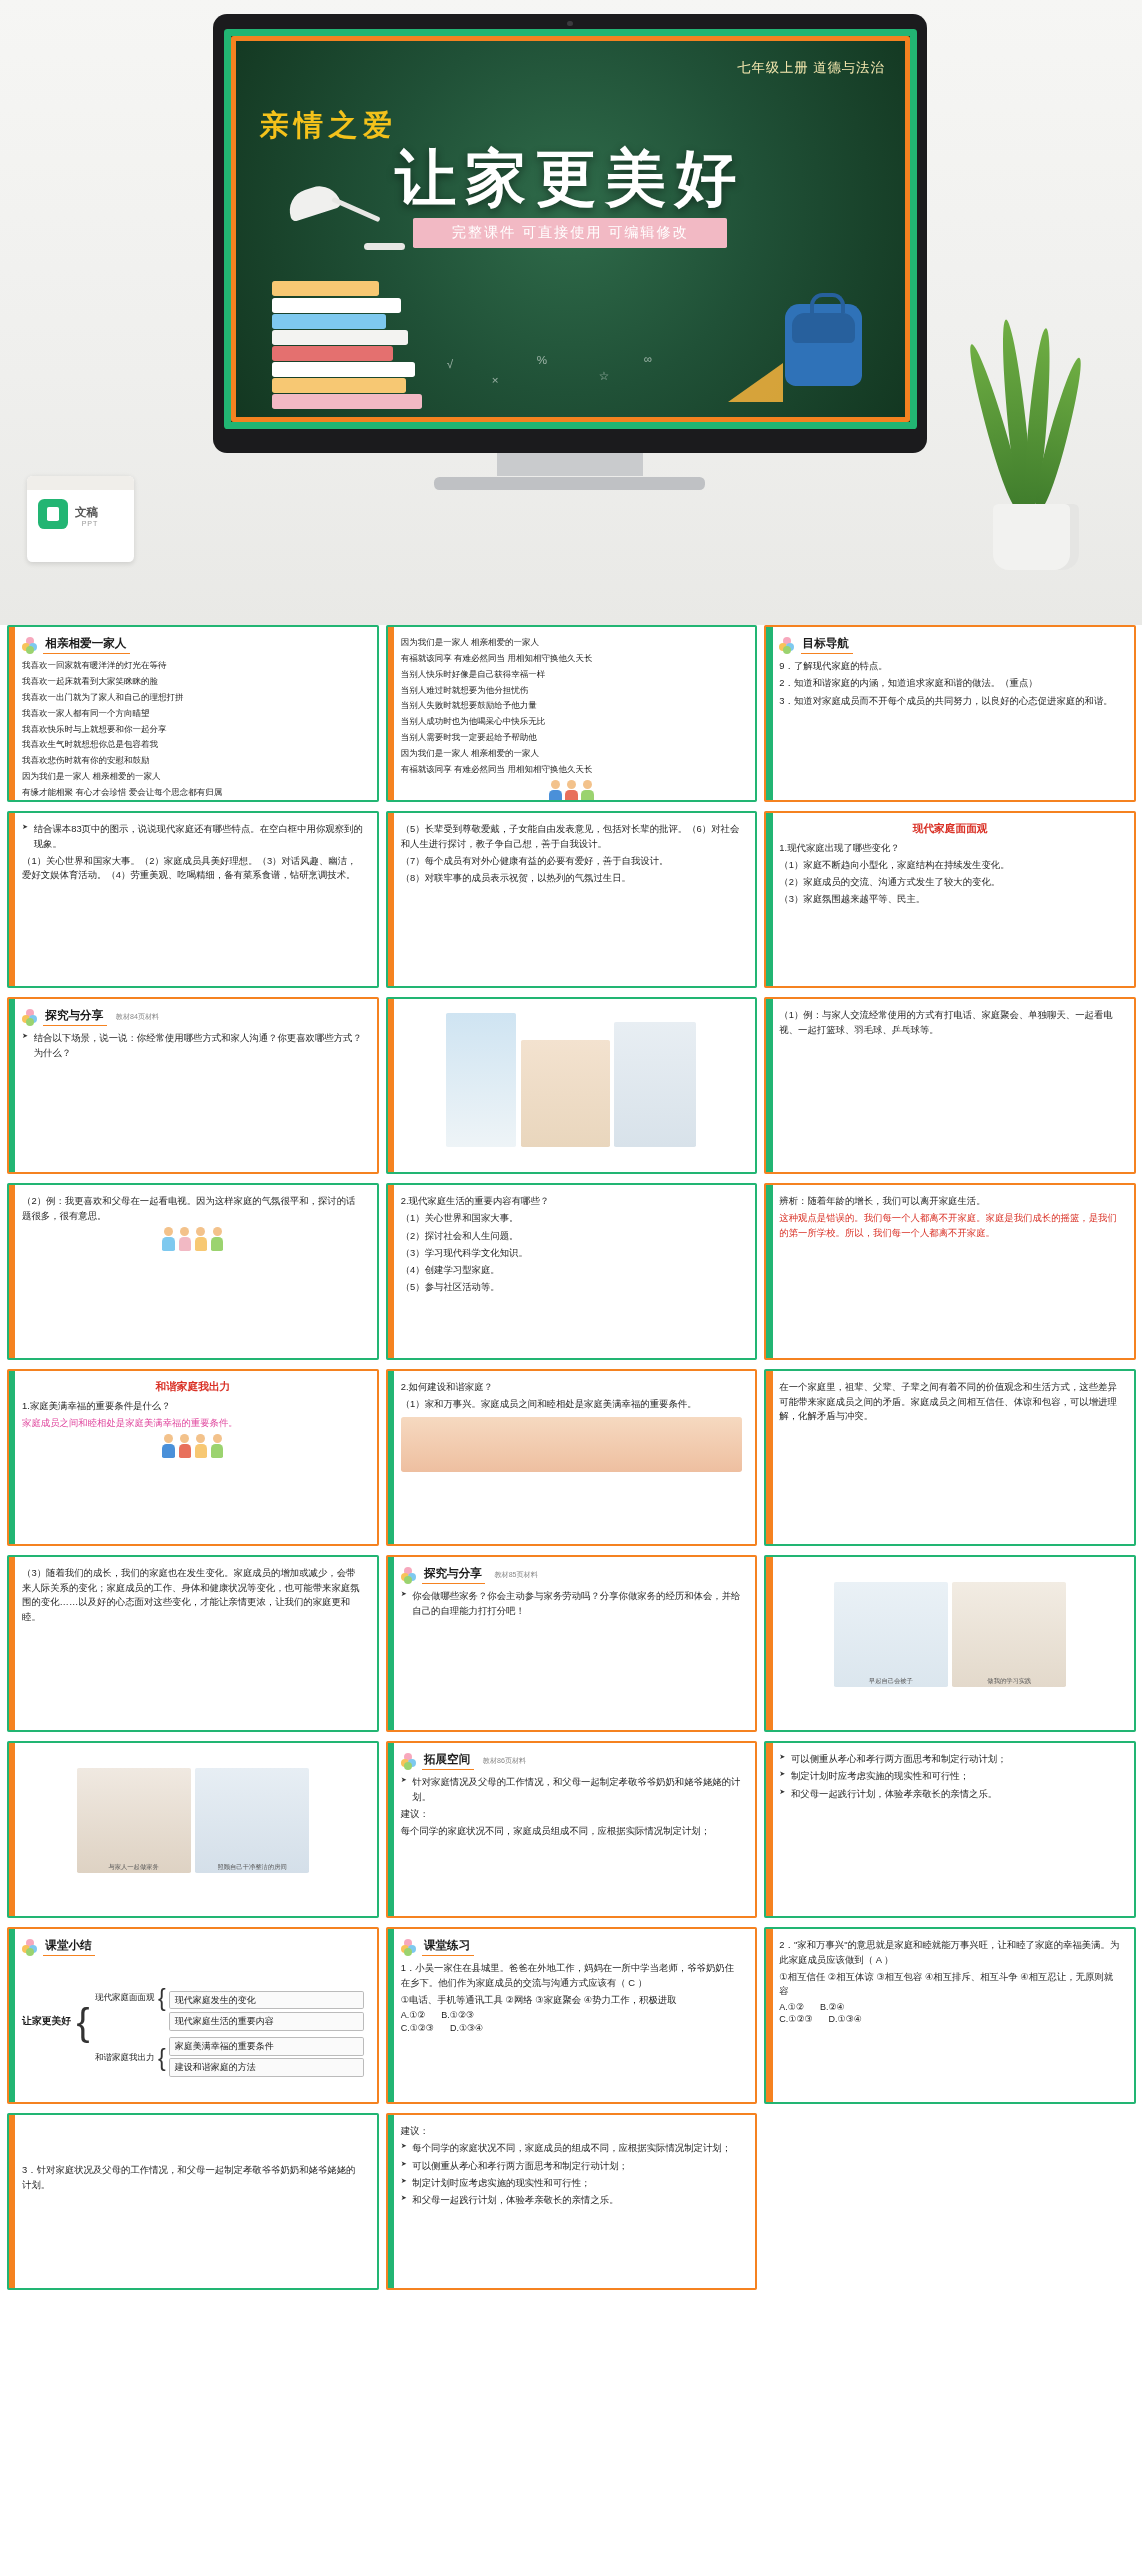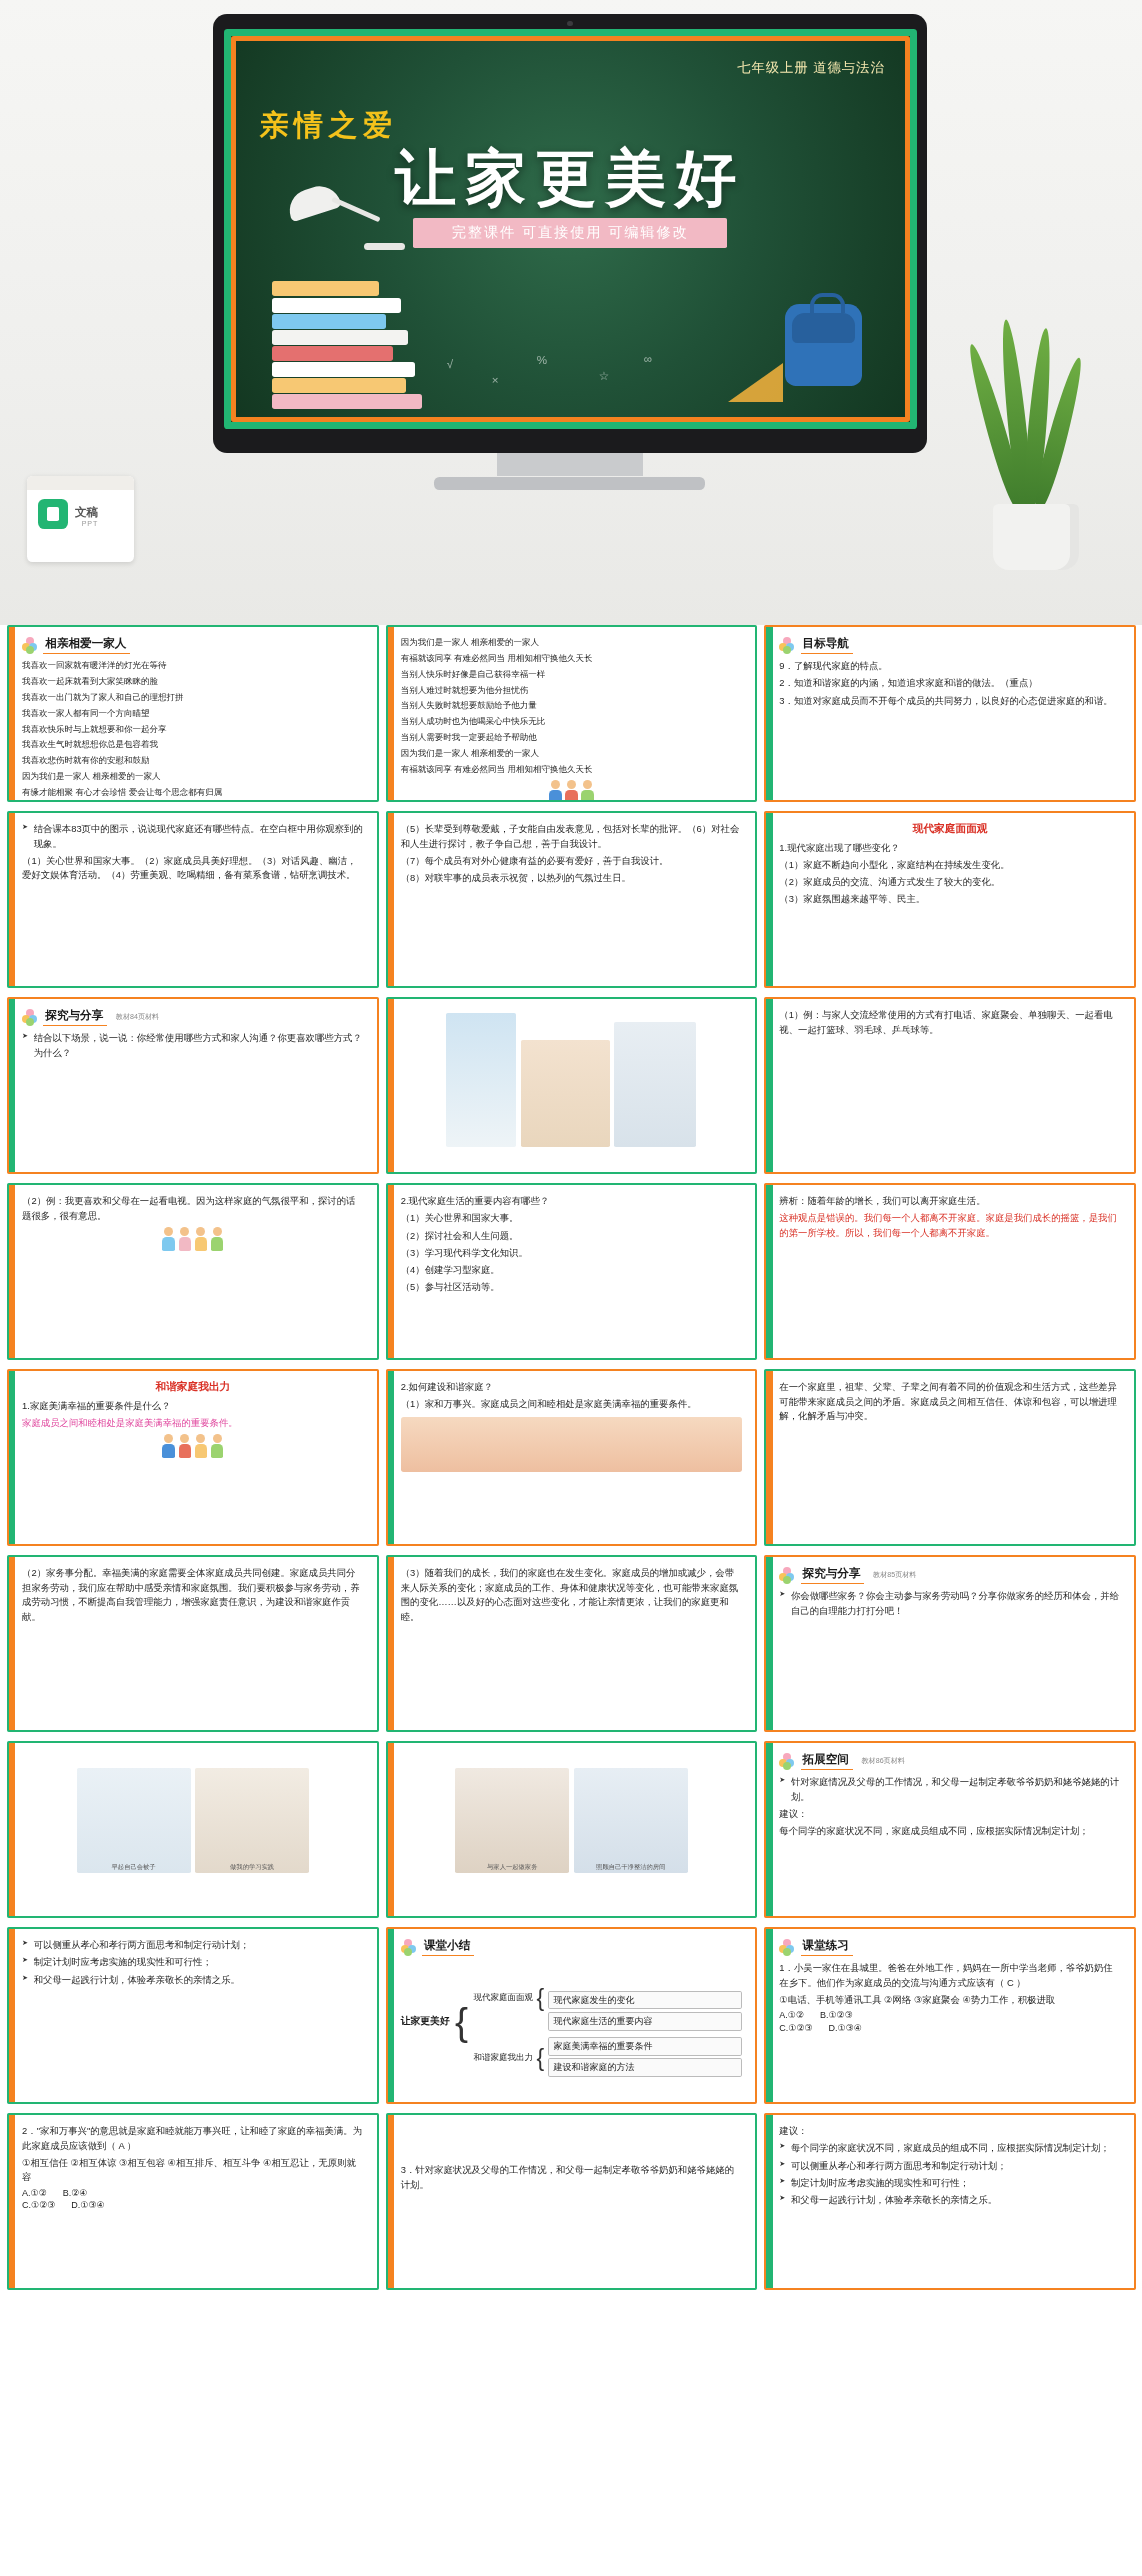--- a/index.html
+++ b/index.html
@@ -391,27 +391,20 @@
       </div>
 
     <div class="slide">
         <div class="slide-body">
       <div class="txt">
         <p>在一个家庭里，祖辈、父辈、子辈之间有着不同的价值观念和生活方式，这些差异可能带来家庭成员之间的矛盾。家庭成员之间相互信任、体谅和包容，可以增进理解，化解矛盾与冲突。</p>
       </div>
     </div>
       </div>
 
-    <div class="slide">
-        <div class="slide-body">
-      <div class="txt">
-        <p>（2）家务事分配。幸福美满的家庭需要全体家庭成员共同创建。家庭成员共同分担家务劳动，我们应在帮助中感受亲情和家庭氛围。我们要积极参与家务劳动，养成劳动习惯，不断提高自我管理能力，增强家庭责任意识，为建设和谐家庭作贡献。</p>
-      </div>
-    </div>
-      </div>
 
     <div class="slide">
         <div class="slide-body">
       <div class="txt">
         <p>（3）随着我们的成长，我们的家庭也在发生变化。家庭成员的增加或减少，会带来人际关系的变化；家庭成员的工作、身体和健康状况等变化，也可能带来家庭氛围的变化……以及好的心态面对这些变化，才能让亲情更浓，让我们的家庭更和睦。</p>
       </div>
     </div>
       </div>
 
     <div class="slide orange">

